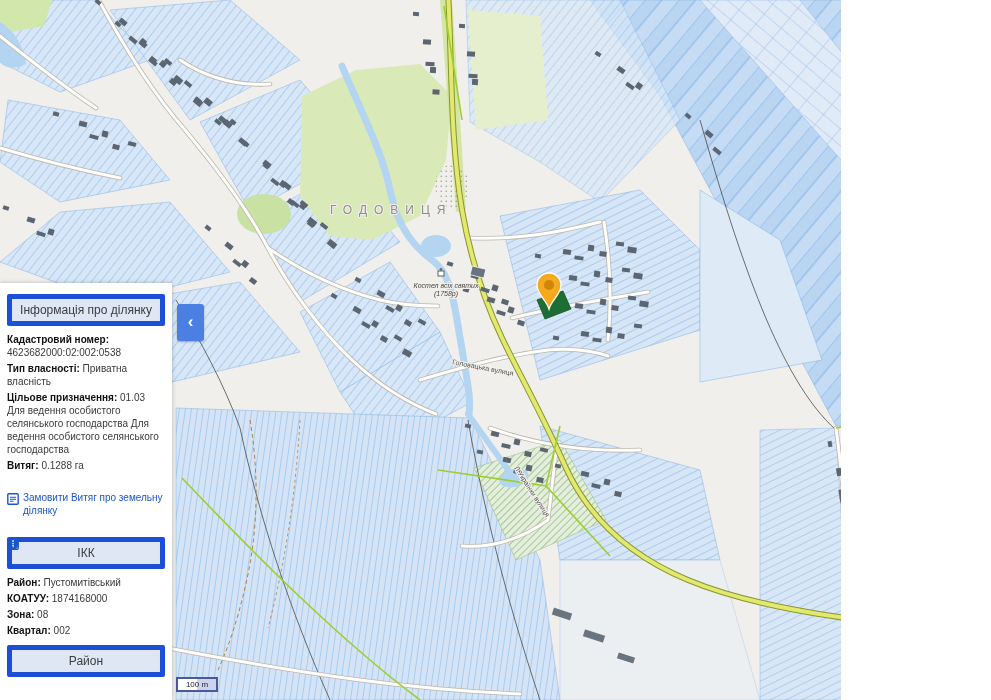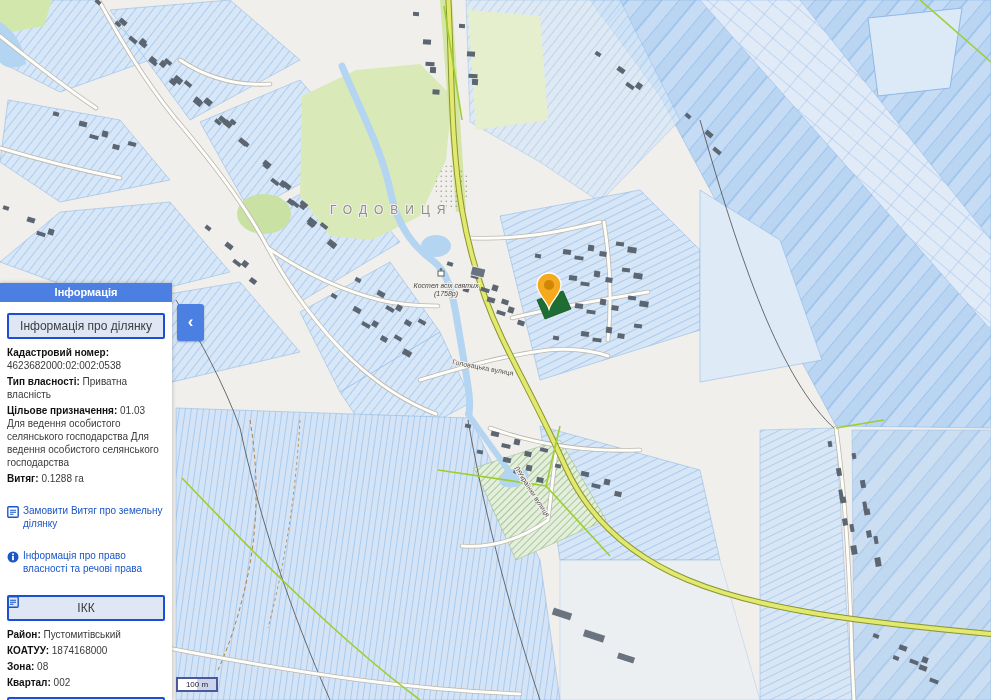--- a/index.html
+++ b/index.html
@@ -1,24 +1,24 @@
 <!DOCTYPE html>
 <html><head>
 <meta charset="utf-8">
 <style>
   * { margin:0; padding:0; box-sizing:border-box; }
   html,body { width:991px; height:700px; overflow:hidden; font-family:"Liberation Sans", sans-serif; }
-  .stage { position:relative; width:991px; height:700px; background:#f1efec; overflow:hidden; }
+  .stage { position:relative; width:841px; height:700px; background:#f1efec; overflow:hidden; }
   .map-svg { position:absolute; left:0; top:0; }
 
   
   .panel { position:absolute; left:0; top:283px; width:172px; height:417px; background:#ffffff; z-index:5; box-shadow:0 0 4px rgba(0,0,0,.25); }
   .panel-header { height:19px; line-height:19px; background:#4b80e2; color:#fff; font-size:11px; font-weight:bold; text-align:center; }
   .panel-body { padding:4px 7px 0 7px; font-size:10px; color:#333; }
-  .sec-head { margin:8px 0 7px 0; border:2px solid #1d4ed8; background:#dfe6f4; color:#3c4043; text-align:center; padding:4px 0; font-size:12px; border-radius:2px; }
+  .sec-head { margin:8px 0 7px 0; border:5px solid #1d4ed8; background:#dfe6f4; color:#3c4043; text-align:center; padding:4px 0; font-size:12px; border-radius:2px; }
   .sec-head:first-child { margin-top:7px; }
   .frow { margin:1px 0 3px 0; line-height:1.3; color:#3a3a3a; }
   .frow b { color:#111; }
   .links { margin:4px 0 2px 0; }
   .plink { position:relative; padding-left:16px; color:#1a56c9; margin:20px 0; line-height:1.25; cursor:pointer; }
   .plink .licon { position:absolute; left:0; top:1px; }
   .collapse-btn { position:absolute; left:177px; top:304px; width:27px; height:37px; background:#4b80e2; border-radius:3px; z-index:4;
                   color:#fff; font-size:17px; font-weight:bold; text-align:center; line-height:35px; cursor:pointer; box-shadow:0 1px 2px rgba(0,0,0,.3); }
 
   
@@ -351,21 +351,20 @@
 
   <div class="scalebar">
     <span>100 m</span>
   </div>
 
   <div class="collapse-btn">
     <span>‹</span>
   </div>
 
   <div class="panel">
-    <div class="panel-header">Інформація</div>
     <div class="panel-body">
 
       <div class="sec-head">Інформація про ділянку</div>
 
       <div class="frow">
         <b style="display:block">Кадастровий номер:</b>
         <span>4623682000:02:002:0538</span>
       </div>
       <div class="frow">
         <b>Тип власності:</b>
@@ -387,21 +386,20 @@
             <path d="M3,4.2H9 M3,6.2H9 M3,8.2H6.5" stroke="#1a56c9" stroke-width="1.1" fill="none"></path>
           </svg>
           <span>Замовити Витяг про земельну ділянку</span>
         </div>
         <div class="plink">
           <svg class="licon" width="12" height="12" viewBox="0 0 12 12">
             <circle cx="6" cy="6" r="5.5" fill="#1a56c9"></circle>
             <rect x="5.1" y="5" width="1.8" height="4.2" fill="#fff"></rect>
             <rect x="5.1" y="2.4" width="1.8" height="1.8" fill="#fff"></rect>
           </svg>
-          <span>Інформація про право власності та речові права</span>
         </div>
         <div class="plink">
           <svg class="licon" width="12" height="12" viewBox="0 0 12 12">
             <rect x="0.8" y="0.8" width="10.4" height="10.4" rx="1" fill="none" stroke="#1a56c9" stroke-width="1.4"></rect>
             <path d="M3,4.2H9 M3,6.2H9 M3,8.2H6.5" stroke="#1a56c9" stroke-width="1.1" fill="none"></path>
           </svg>
         </div>
       </div>
 
       <div class="sec-head">ІКК</div>

